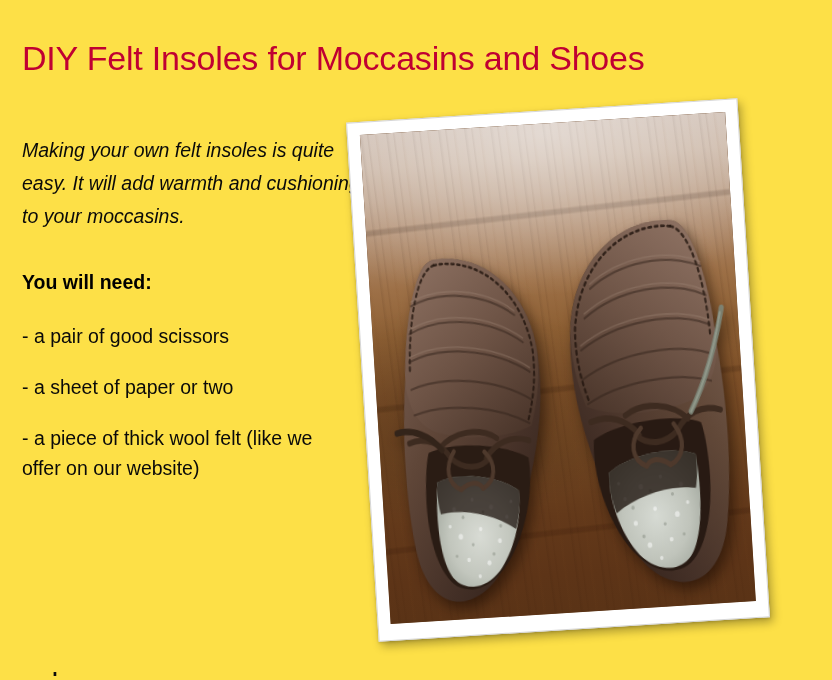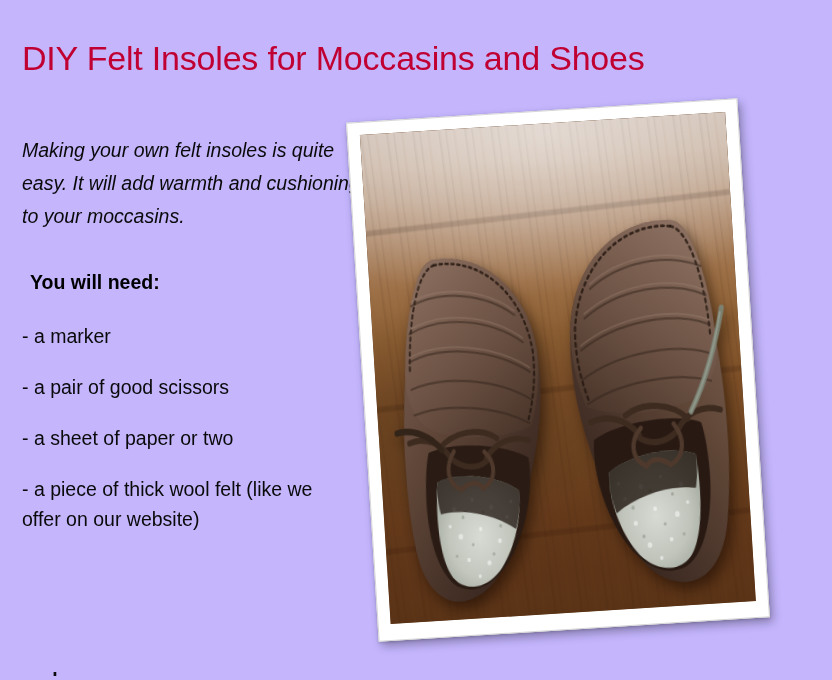--- a/index.html
+++ b/index.html
@@ -12,21 +12,21 @@
     height: 680px;
     overflow: hidden;
     font-family: "Liberation Sans", sans-serif;
     color: #000000;
     position: relative;
   }
 
   #page {
     position: absolute;
     inset: 0;
-    background: #c4b5fd;
+    background: #fde047;
     text-decoration: underline;
   }
 
   
   #doc-title {
     position: absolute;
     left: 22px;
     top: 14px;
     width: 790px;
     font-size: 34px;
@@ -52,21 +52,21 @@
     color: #0a0a0a;
     margin: 0 0 36px 0;
     width: 340px;
   }
 
   #needs-heading {
     font-weight: bold;
     font-size: 19.5px;
     line-height: 26px;
     color: #000;
-    margin: 0 0 26px 8px;
+    margin: 0 0 26px 0;
   }
 
   .supply-item {
     font-size: 19.5px;
     line-height: 30px;
     color: #0a0a0a;
     margin: 0 0 21px 0;
     width: 330px;
   }
   .supply-item:last-child { margin-bottom: 0; }
@@ -185,21 +185,20 @@
 <div id="page">
 
   <h1 id="doc-title">DIY Felt Insoles for Moccasins and Shoes</h1>
 
   <div id="text-column">
 
     <p id="intro-paragraph">Making your own felt insoles is quite easy. It will add warmth and cushioning to your moccasins.</p>
 
     <p id="needs-heading">You will need:</p>
 
-    <p class="supply-item">- a marker</p>
 
     <p class="supply-item">- a pair of good scissors</p>
 
     <p class="supply-item">- a sheet of paper or two</p>
 
     <p class="supply-item">- a piece of thick wool felt (like we offer on our website)</p>
 
   </div>
 
   <div id="photo-frame-wrap">

